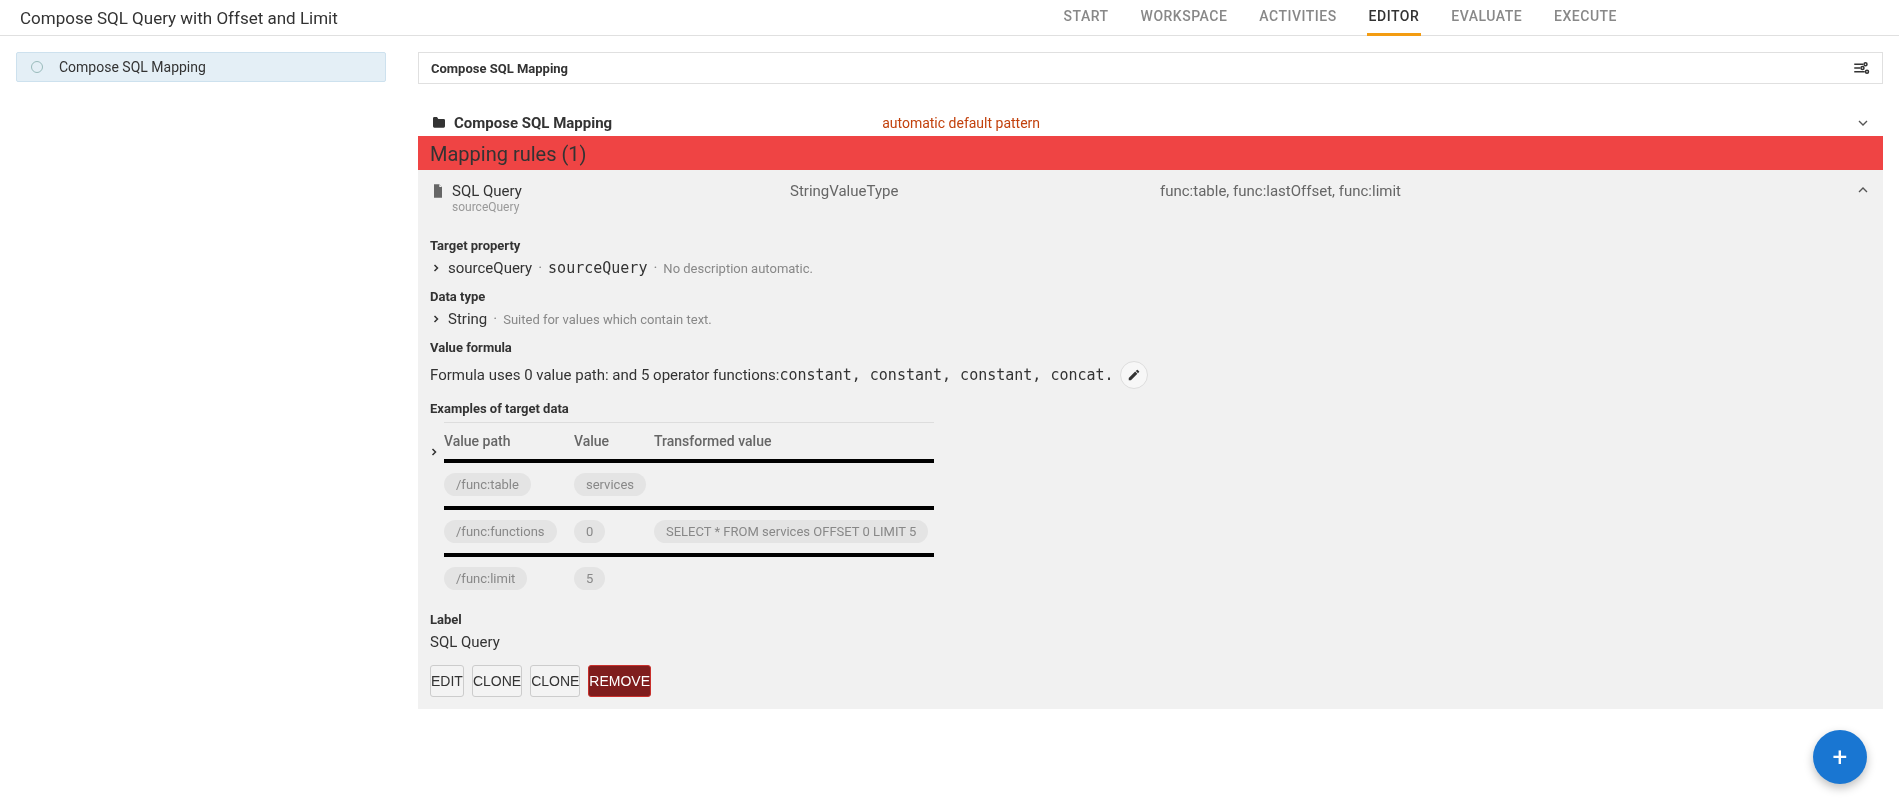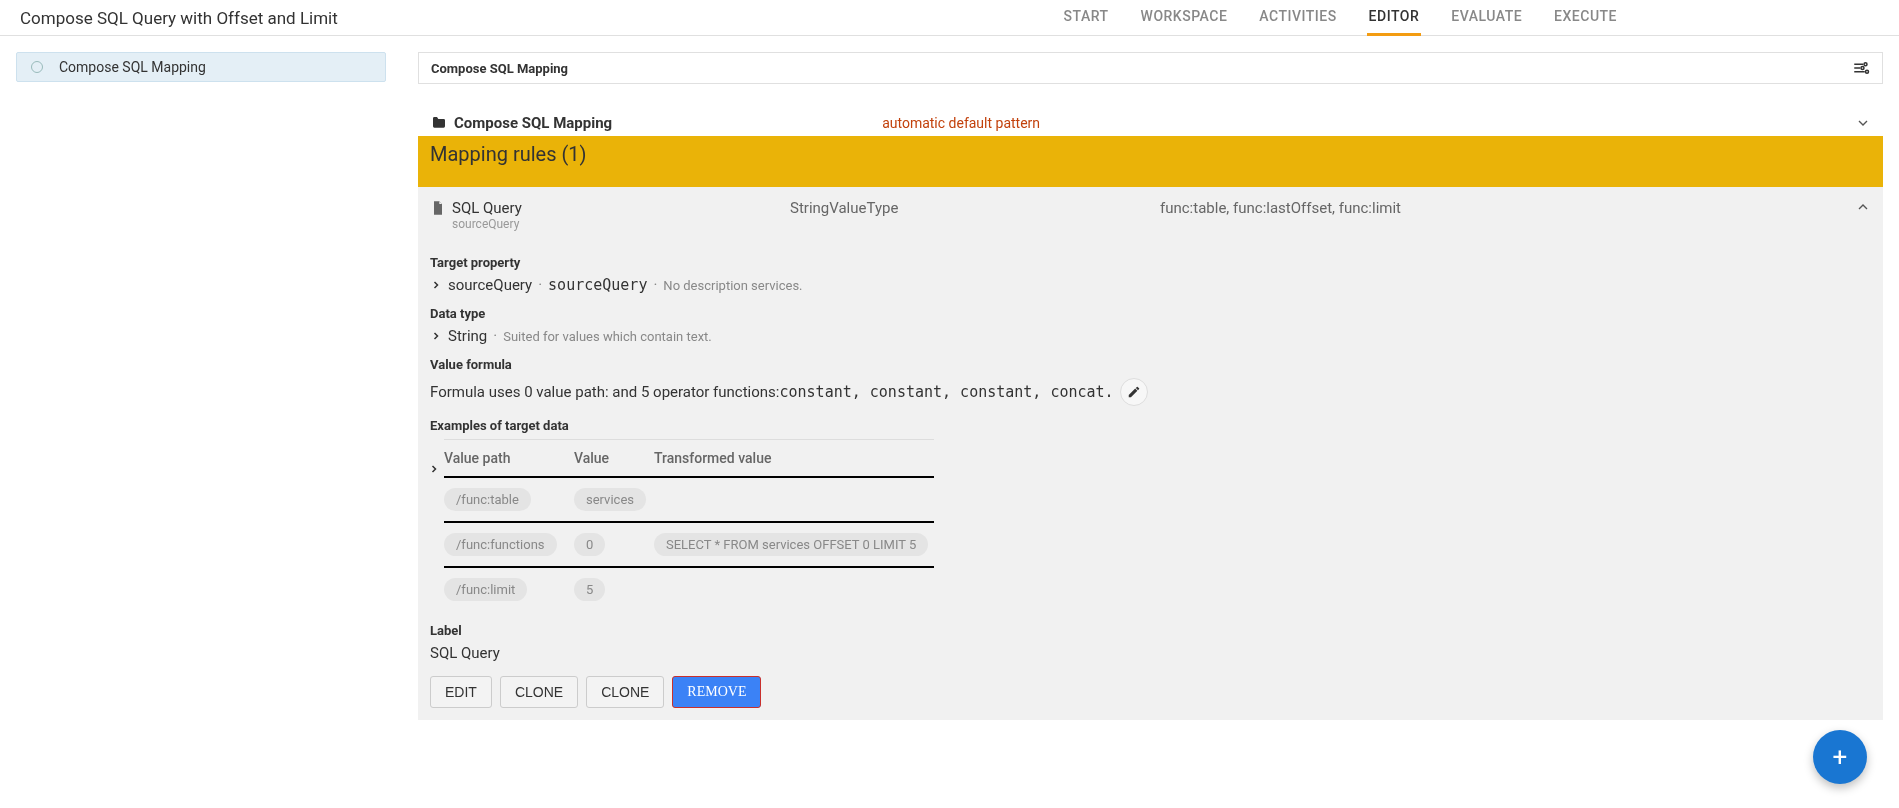--- a/index.html
+++ b/index.html
@@ -19,21 +19,21 @@
     .content { flex: 1; }
     .panel-head { display: flex; align-items: center; height: 32px; background: #fff; border: 1px solid #e0e0e0; padding: 0 12px; font-size: 13px; font-weight: 700; }
     .panel-head-spacer { flex: 1; }
     .tune-icon { cursor: pointer; display: inline-flex; }
     .folder-row { display: flex; align-items: center; margin-top: 16px; padding: 14px 12px 4px; background: #fff; font-size: 15px; }
     .folder-icon { margin-right: 6px; }
     .folder-title { font-weight: 700; }
     .folder-meta { color: #c2410c; margin-left: 270px; font-size: 14px;}
     .folder-spacer { flex: 1; }
 
-    .rules-title { font-size: 20px; font-weight: 400; color: #333; padding: 6px 12px 21px; background: #eab308; }
+    .rules-title { font-size: 20px; font-weight: 400; color: #333; padding: 6px 12px 4px; background: #ef4444; }
 
     .rule-panel { background: #f1f1f1; padding: 0 0 12px; }
     .rule-head { display: flex; align-items: flex-start; padding: 12px; cursor: pointer; }
     .rule-col1 { width: 360px; }
     .rule-doc { display: flex; align-items: center; font-size: 15px; color: #333; }
     .rule-sub { font-size: 12px; color: #999; margin-left: 22px; margin-top: 0; }
     .rule-col2 { width: 370px; color: #666; font-size: 15px; }
     .rule-col3 { flex: 1; color: #666; font-size: 15px; }
 
     .detail { padding: 0 12px; }
@@ -45,31 +45,31 @@
     .dot { color: #888; margin: 0 6px; }
 
     .formula-row { display: flex; align-items: center; font-size: 15px; }
     .edit-circle { width: 28px; height: 28px; border-radius: 50%; background: #f7f7f7; border: 1px solid #ddd; display: inline-flex; align-items: center; justify-content: center; margin-left: 6px; cursor: pointer; }
 
     .examples { position: relative; }
     .ex-chevron { position: absolute; left: -2px; top: 24px; }
     .ex-table { margin-left: 14px; width: 490px; border-top: 1px solid #ddd; }
     .ex-head, .ex-row { display: flex; padding: 10px 0; }
     .ex-head { color: #666; font-weight: 500; font-size: 14px; }
-    .ex-row { border-top: 2px solid #000000; align-items: center; }
+    .ex-row { border-top: 4px solid #000000; align-items: center; }
     .ex-c1 { width: 130px; }
     .ex-c2 { width: 80px; }
     .ex-c3 { flex: 1; }
     .chip { display: inline-block; background: #e4e4e4; color: #888; border-radius: 12px; padding: 4px 12px; font-size: 13px; }
 
     .label-val { font-size: 15px; color: #333; }
 
     .btn-row { display: flex; gap: 8px; margin-top: 14px; }
-    .btn { height: 32px; padding: 0 14px; background: #f3f3f3; border: 1px solid #ccc; border-radius: 3px; font-size: 14px; font-weight: 500; color: #333; cursor: pointer; }
-    .btn.danger { background: #3b82f6; border-color: #c9302c; color: #fff; font-family: Liberation Serif, serif; }
+    .btn { height: 32px; padding: 0 0; background: #f3f3f3; border: 1px solid #ccc; border-radius: 3px; font-size: 14px; font-weight: 500; color: #333; cursor: pointer; }
+    .btn.danger { background: #7f1d1d; border-color: #c9302c; color: #fff; }
 
     .fab { position: fixed; right: 32px; bottom: 24px; width: 54px; height: 54px; border-radius: 50%; background: #1976d2; color: #fff; font-size: 26px; display: flex; align-items: center; justify-content: center; box-shadow: 0 4px 10px rgba(0,0,0,0.25); cursor: pointer; }
 
     svg { display: block; }
   </style>
 </head>
 <body>
 
 <div class="topbar">
   <div class="topbar-title">Compose SQL Query with Offset and Limit</div>
@@ -152,21 +152,21 @@
         <div class="row-line">
           <span class="row-chevron">
             <svg width="12" height="12" viewBox="0 0 24 24" fill="none" stroke="#333" stroke-width="3">
                 <polyline points="9 6 15 12 9 18"></polyline>
               </svg>
           </span>
           <span>sourceQuery</span>
           <span class="dot">·</span>
           <span class="mono">sourceQuery</span>
           <span class="dot">·</span>
-          <span class="desc">No description services.</span>
+          <span class="desc">No description automatic.</span>
         </div>
 
         <div class="section-label">Data type</div>
         <div class="row-line">
           <span class="row-chevron">
             <svg width="12" height="12" viewBox="0 0 24 24" fill="none" stroke="#333" stroke-width="3">
                 <polyline points="9 6 15 12 9 18"></polyline>
               </svg>
           </span>
           <span>String</span>

